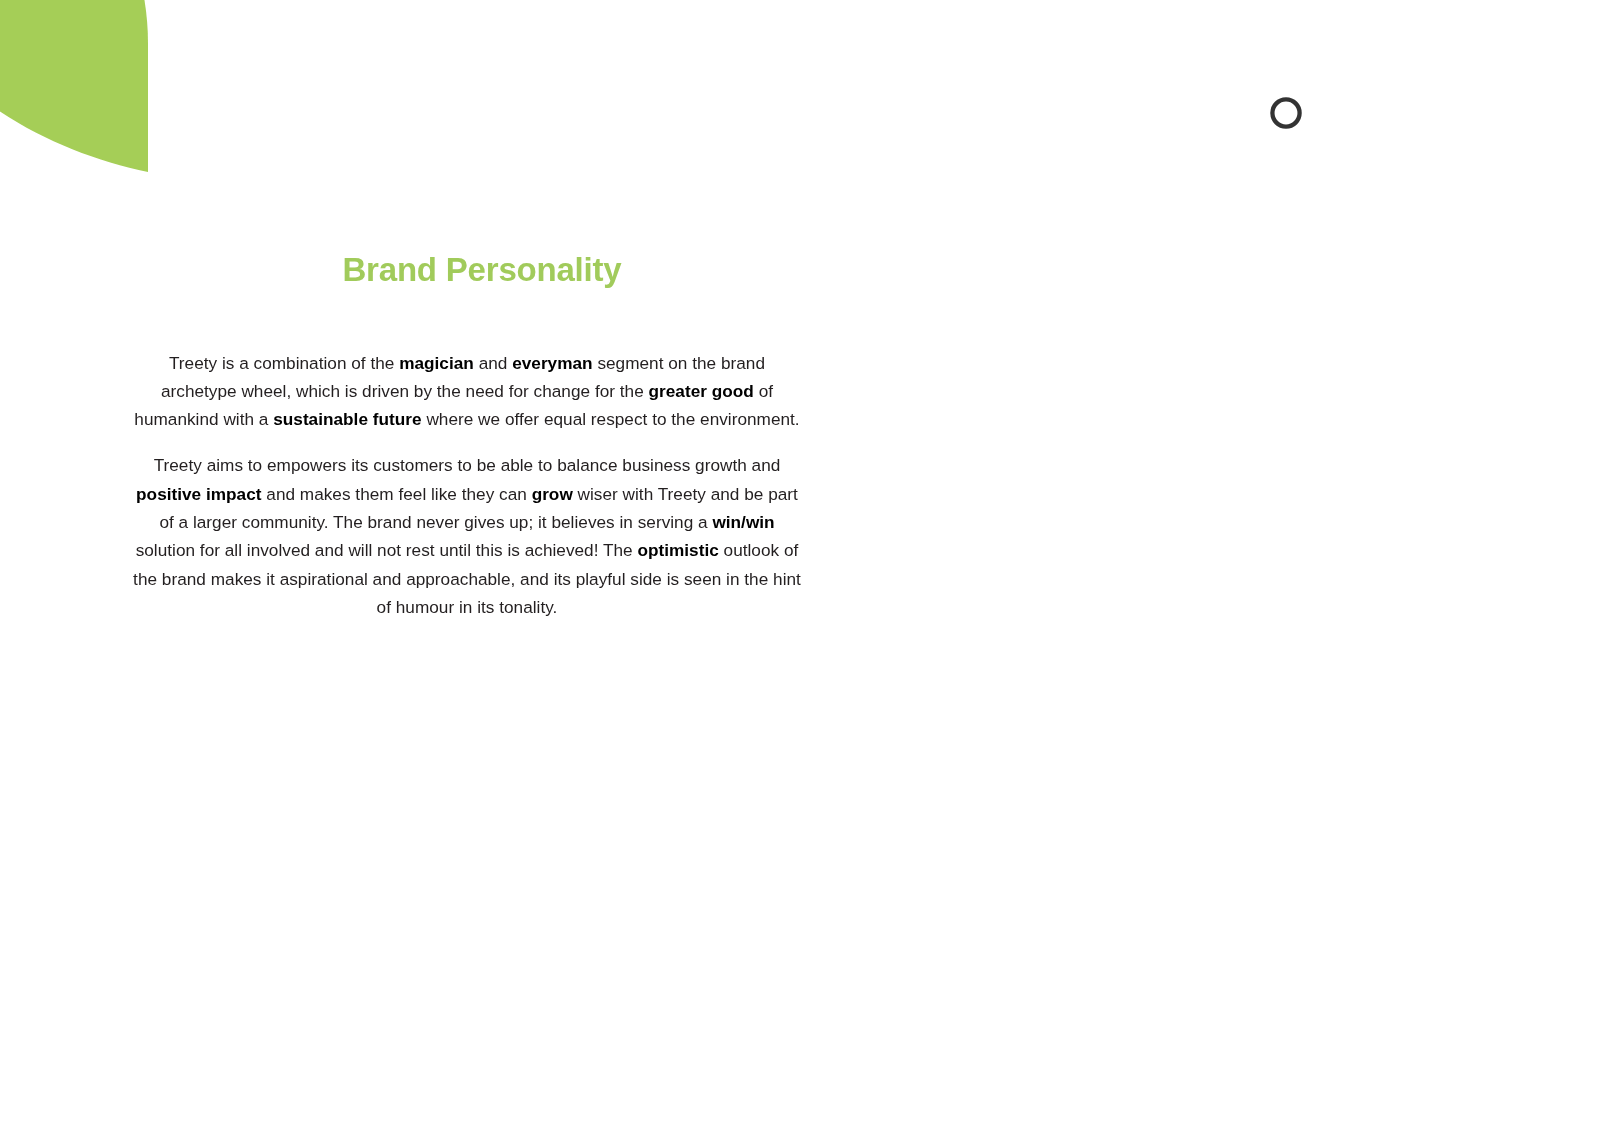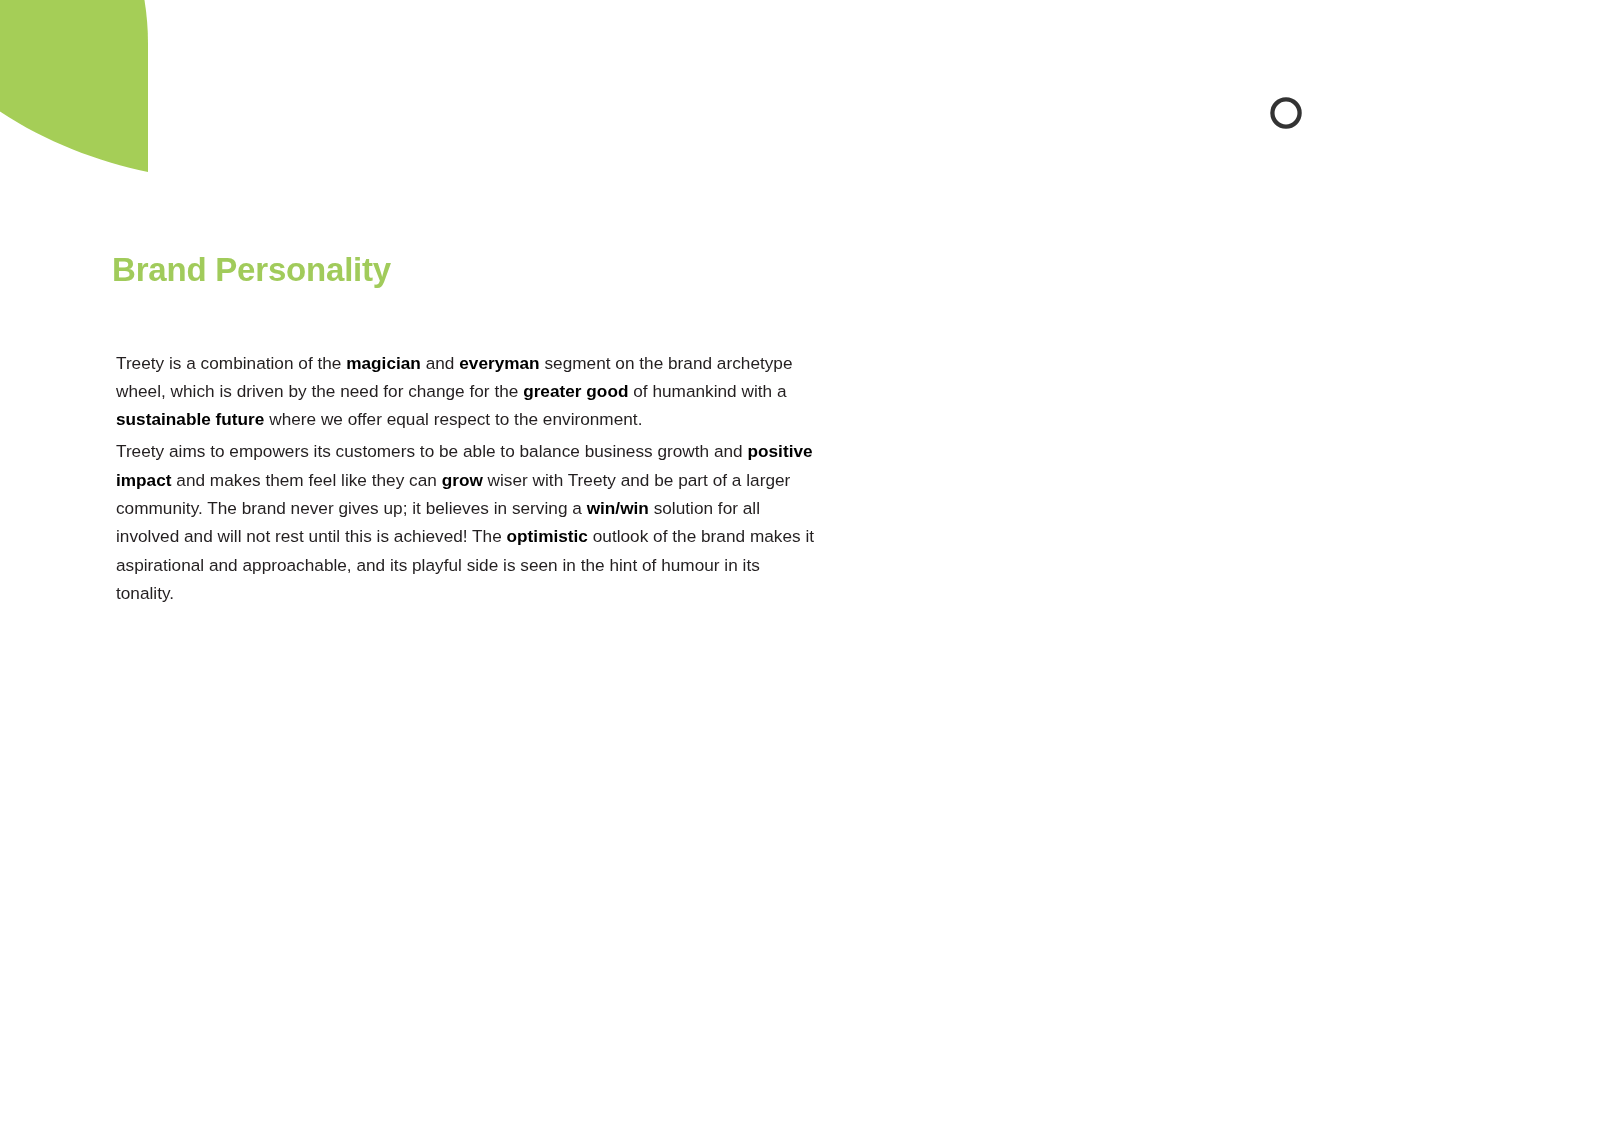--- a/index.html
+++ b/index.html
@@ -14,20 +14,21 @@
     overflow: hidden;
     position: relative;
   }
   .page {
     position: absolute;
     inset: 0;
     width: 1600px;
     height: 826px;
     background: #ffffff;
     overflow: hidden;
+    text-align: center;
   }
 
   
   .leaf-shape {
     position: absolute;
     left: -60px;
     top: -96px;
     width: 210px;
     height: 272px;
     pointer-events: none;
@@ -67,21 +68,21 @@
     line-height: 1.2;
   }
   .body-block {
     margin-top: 59px;
     width: 710px;
   }
   .para {
     font-size: 17.2px;
     line-height: 28.3px;
     color: #231F20;
-    margin: 4px;
+    margin: 18px;
     letter-spacing: 0.02px;
   }
   .para.spaced {
     margin-top: 25px;
   }
   .para b {
     font-weight: bold;
     color: #000000;
   }
 

